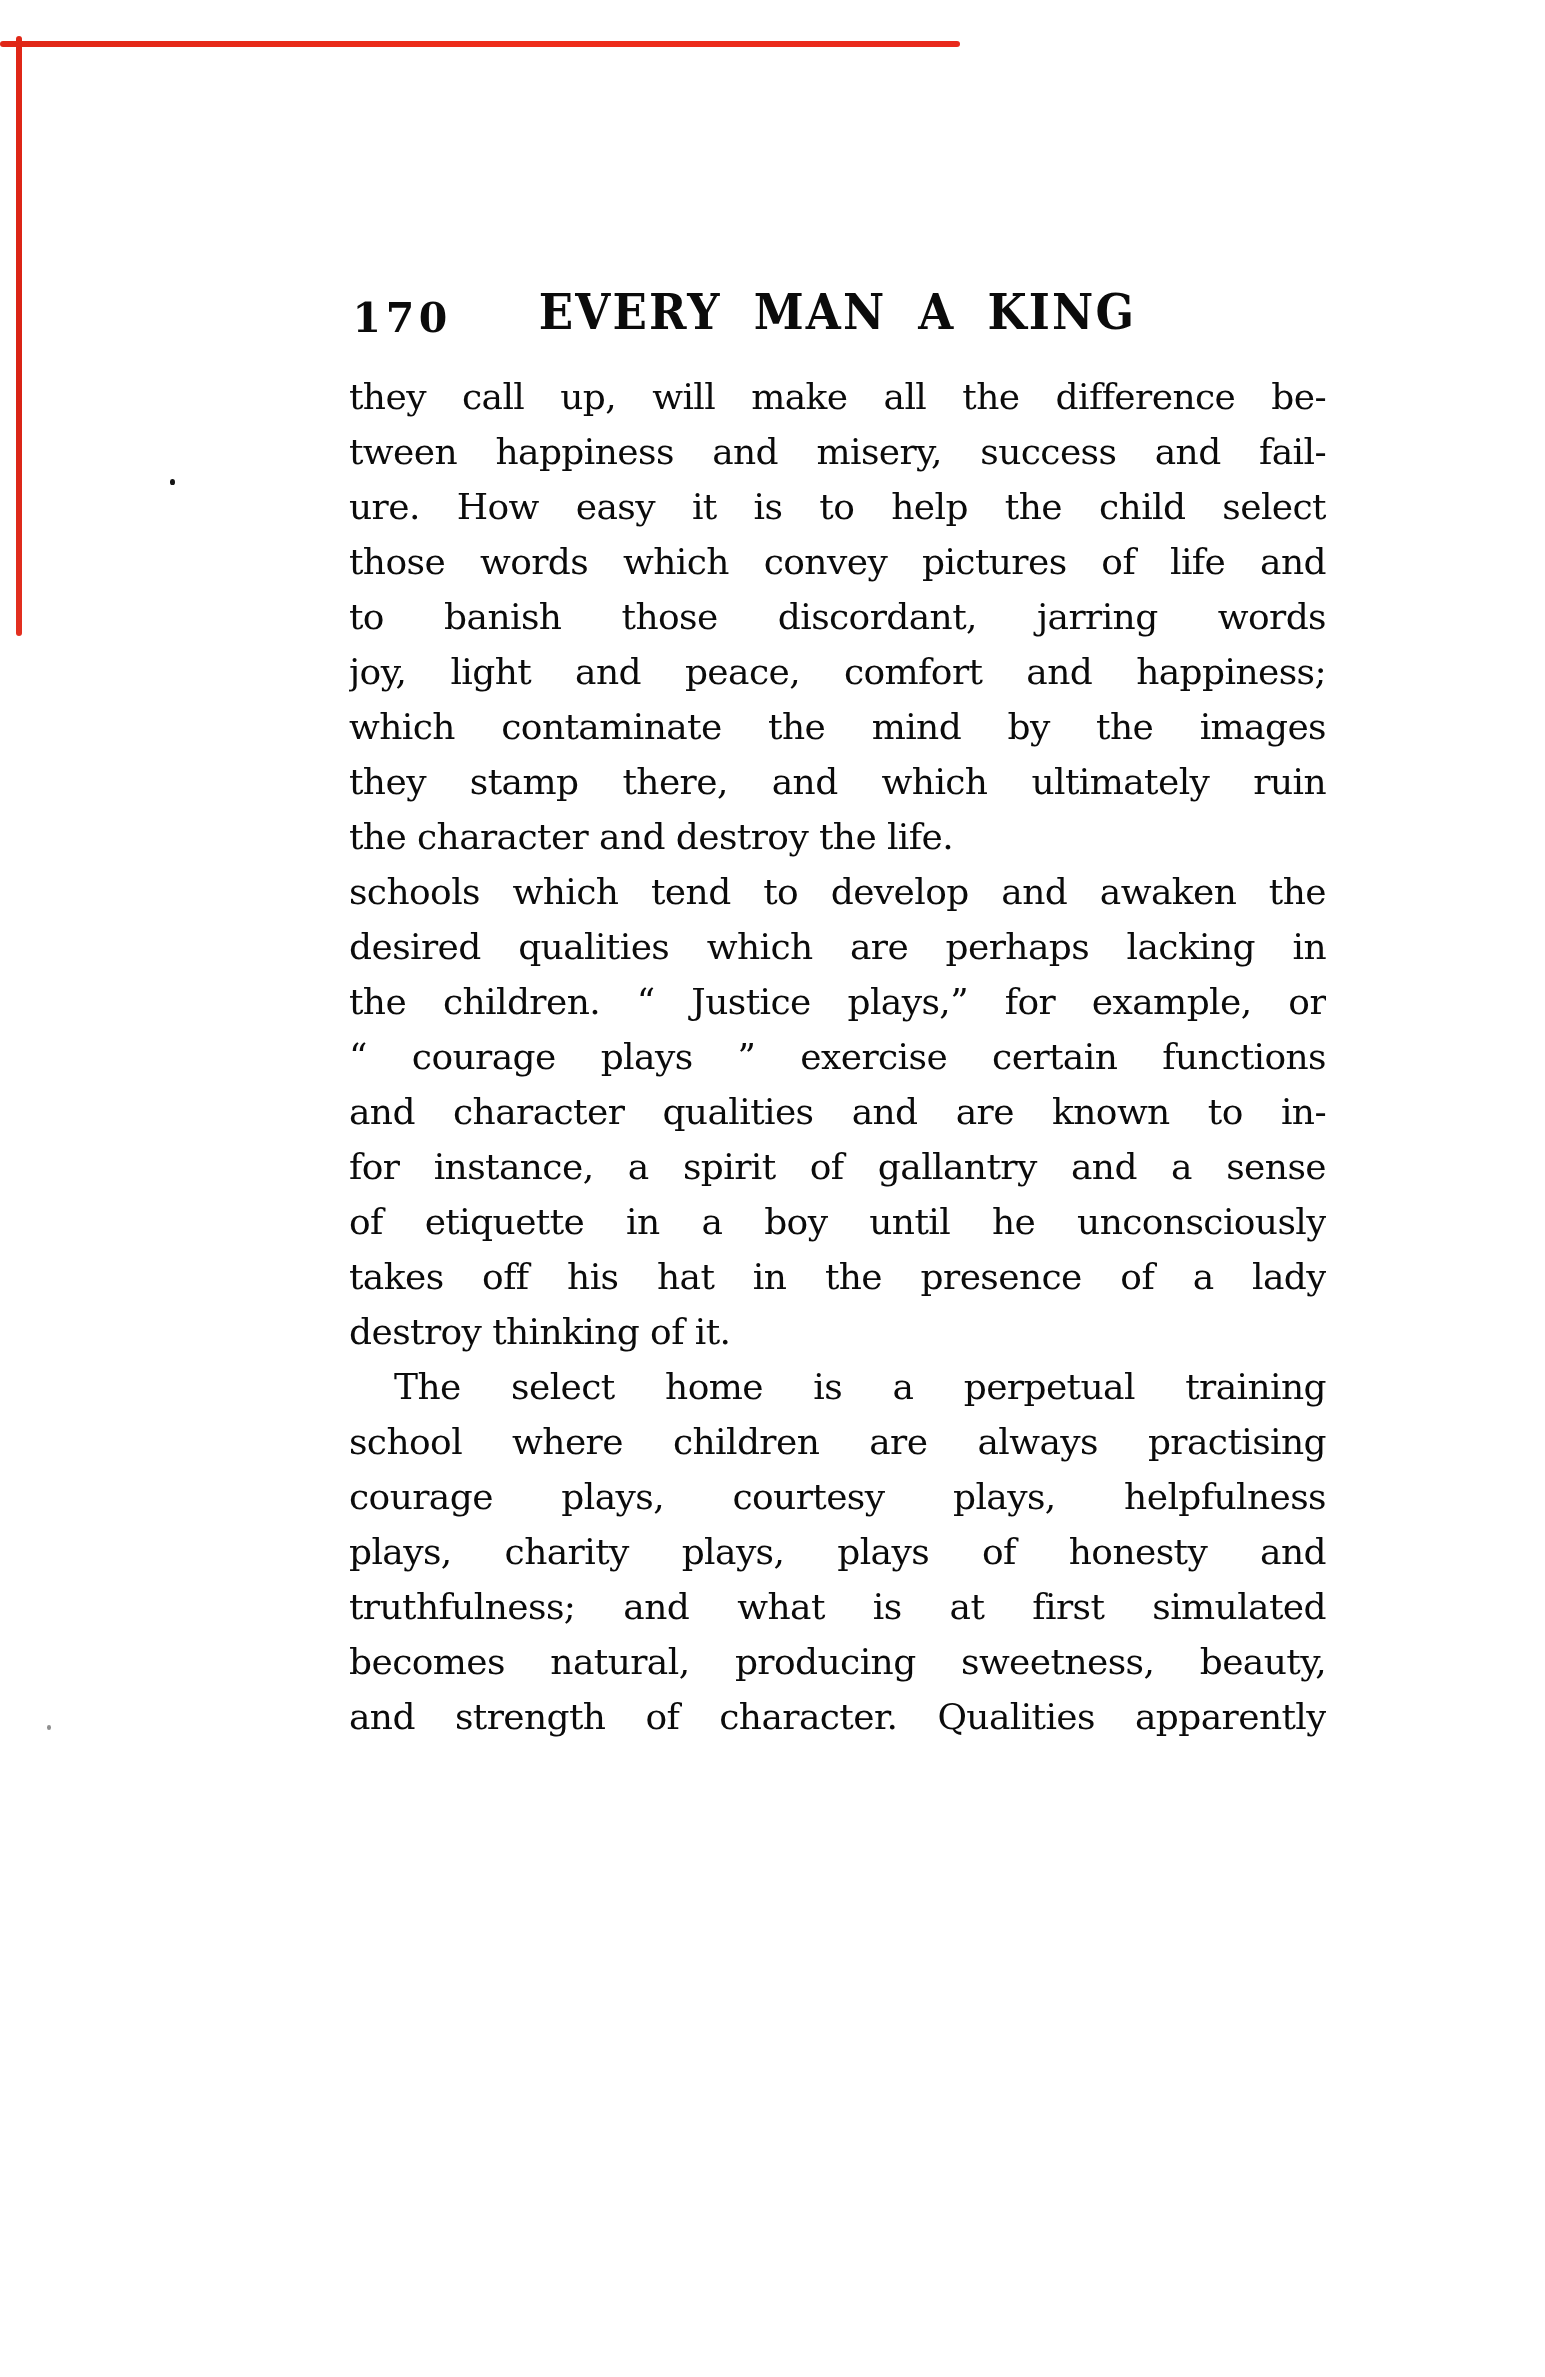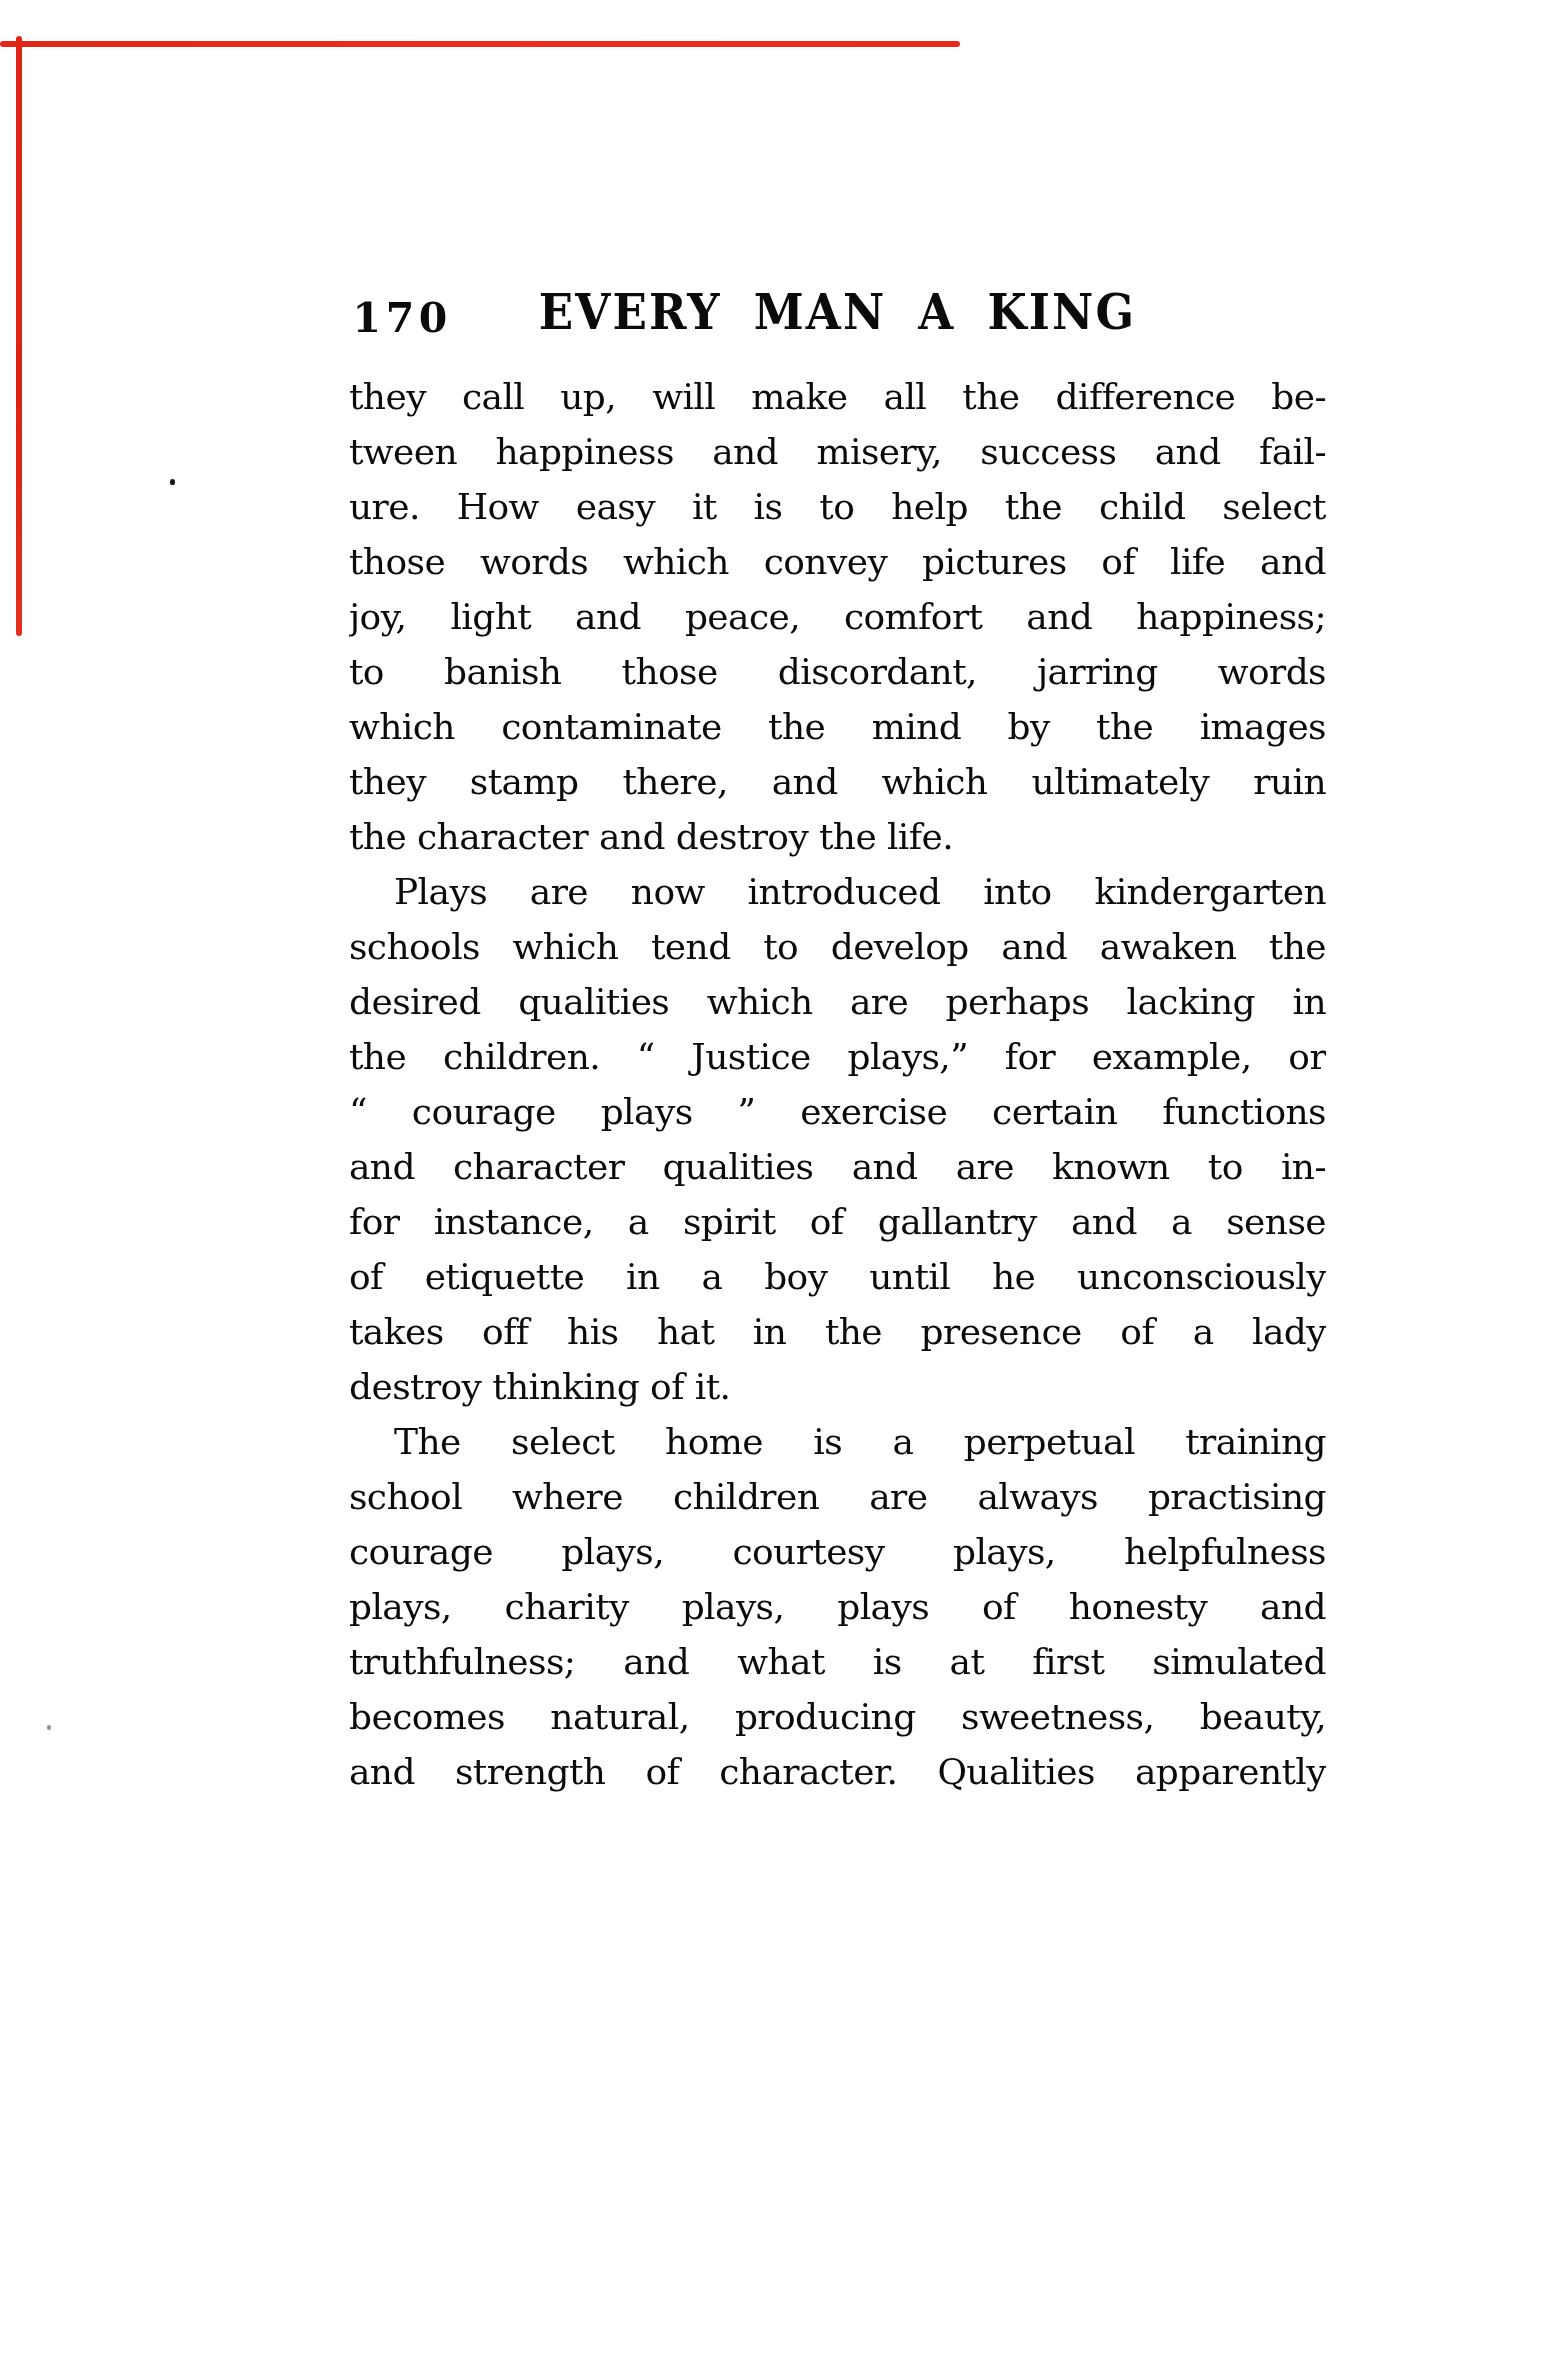--- a/index.html
+++ b/index.html
@@ -106,26 +106,25 @@
   <div class="header">
     <span class="pagenum">170</span>
     <span class="running-title">EVERY MAN A KING</span>
   </div>
 
   <div class="textblock">
     <div class="line">they call up, will make all the difference be-</div>
     <div class="line">tween happiness and misery, success and fail-</div>
     <div class="line">ure. How easy it is to help the child select</div>
     <div class="line">those words which convey pictures of life and</div>
+    <div class="line">to banish those discordant, jarring words</div>
     <div class="line">joy, light and peace, comfort and happiness;</div>
-    <div class="line">to banish those discordant, jarring words</div>
     <div class="line">which contaminate the mind by the images</div>
     <div class="line">they stamp there, and which ultimately ruin</div>
     <div class="line pend">the character and destroy the life.</div>
-    <div class="line indent">Plays are now introduced into kindergarten</div>
     <div class="line">schools which tend to develop and awaken the</div>
     <div class="line">desired qualities which are perhaps lacking in</div>
     <div class="line">the children. “ Justice plays,” for example, or</div>
     <div class="line">“ courage plays ” exercise certain functions</div>
     <div class="line">and character qualities and are known to in-</div>
     <div class="line">for instance, a spirit of gallantry and a sense</div>
     <div class="line">of etiquette in a boy until he unconsciously</div>
     <div class="line">takes off his hat in the presence of a lady</div>
     <div class="line pend">destroy thinking of it.</div>
     <div class="line indent">The select home is a perpetual training</div>

